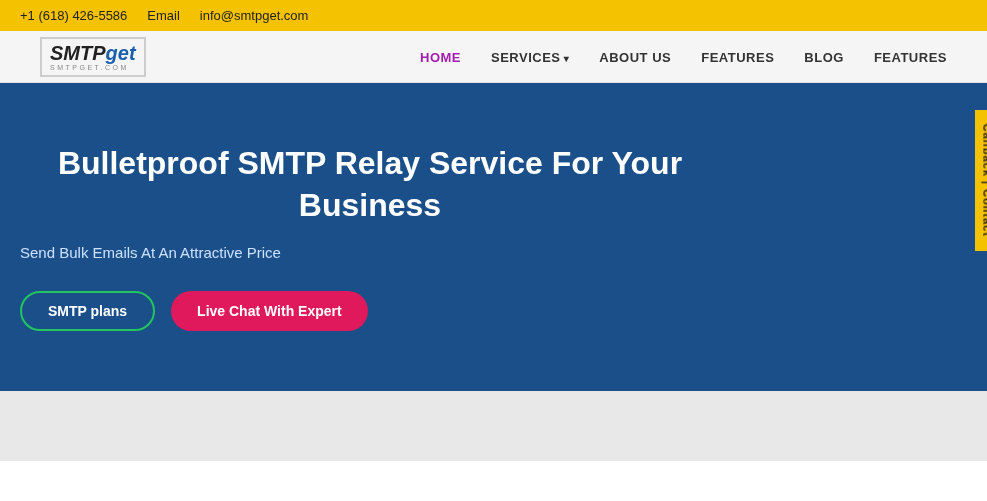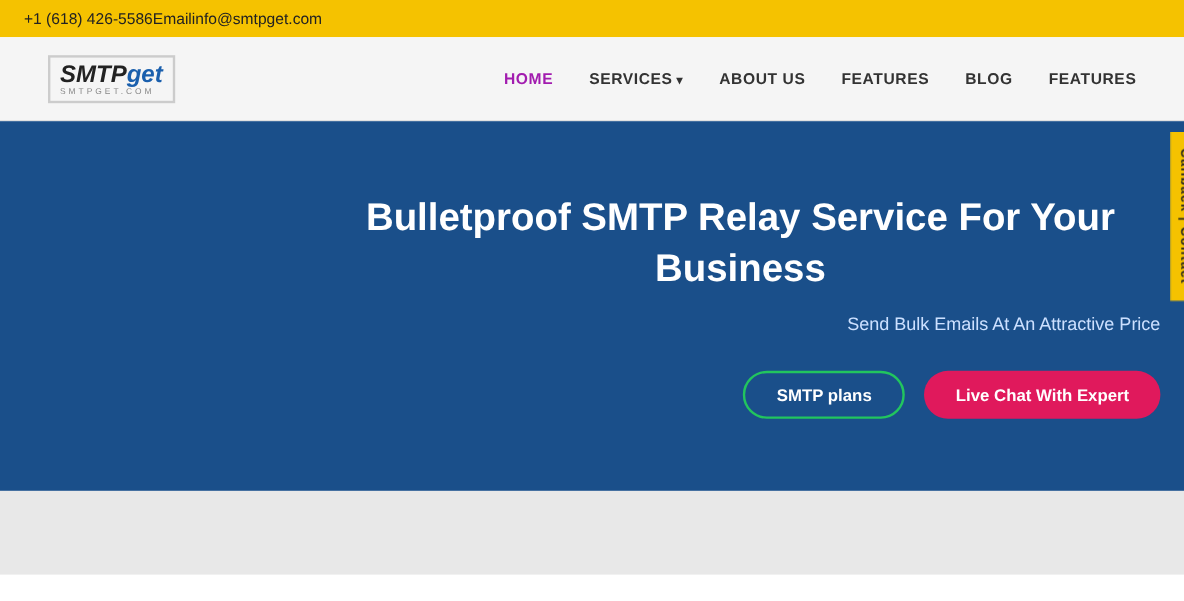--- a/index.html
+++ b/index.html
@@ -6,30 +6,31 @@
     body { font-family: Arial, sans-serif; width: 987px; overflow-x: hidden; }
 
     
     .top-bar {
       background-color: #F5C200;
       padding: 8px 20px;
       font-size: 13px;
       color: #222;
       display: flex;
       align-items: center;
+      gap: 20px;
     }
     .top-bar span { font-weight: 500; }
 
     
     .navbar {
       background-color: #f5f5f5;
       display: flex;
       align-items: center;
       padding: 0 40px;
-      height: 70px;
+      height: 52px;
       border-bottom: 1px solid #e0e0e0;
     }
     .logo-area {
       display: flex;
       align-items: center;
       margin-right: auto;
     }
     .nav-links {
       display: flex;
       align-items: center;
@@ -48,21 +49,21 @@
       content: " ▾";
       font-size: 10px;
     }
 
     
     .hero {
       background-color: #1a4f8a;
       min-height: 290px;
       display: flex;
       flex-direction: column;
-      align-items: flex-end;
+      align-items: flex-start;
       justify-content: center;
       padding: 60px 20px 60px;
       position: relative;
       text-align: center;
     }
     .hero h1 {
       color: #ffffff;
       font-size: 32px;
       font-weight: 700;
       margin-bottom: 18px;

